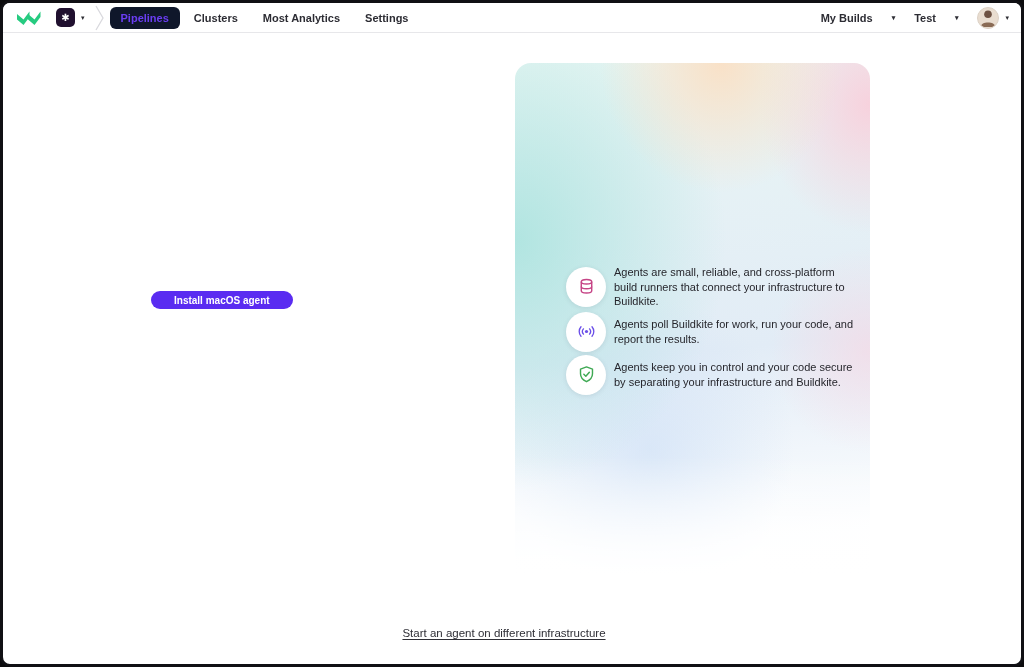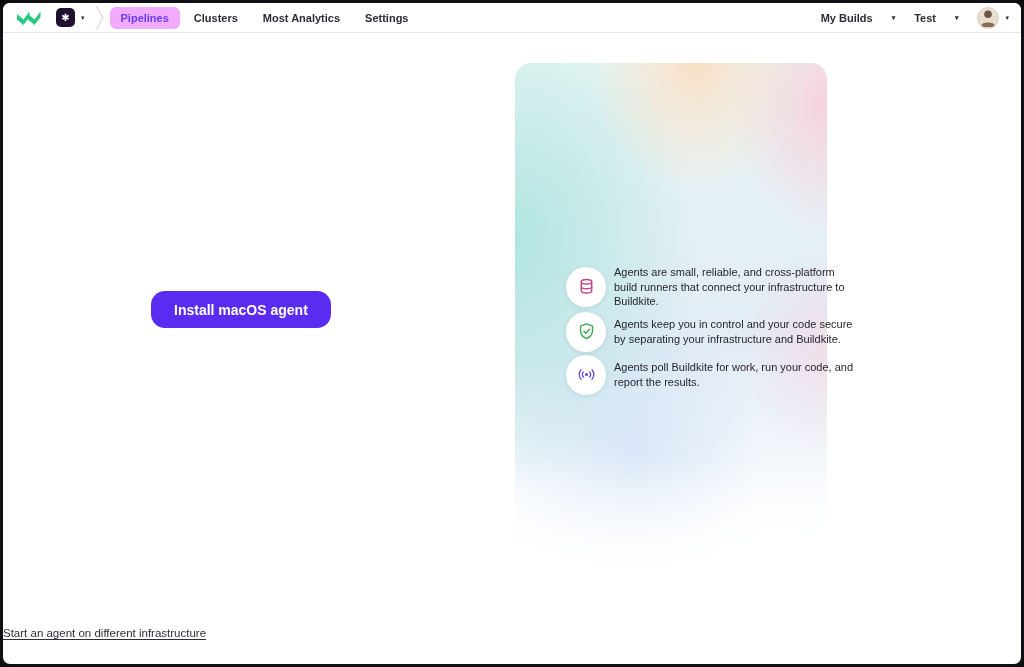--- a/index.html
+++ b/index.html
@@ -39,21 +39,21 @@
   }
   .caret { font-size: 7px; color: #2c2c33; }
   .crumb-sep { margin: 0 6px 0 10px; }
   .nav-links { display: flex; align-items: center; gap: 3px; }
   .nav-link {
     font-size: 11px; font-weight: 700; color: #2c2c33;
     text-decoration: none;
     padding: 5px 11px; border-radius: 6px;
     white-space: nowrap; cursor: pointer;
   }
-  .nav-link.active { color: #6a3df2; background: #f0abfc; }
+  .nav-link.active { color: #6a3df2; background: #0f172a; }
   .nav-right { margin-left: auto; display: flex; align-items: center; gap: 19px; }
   .nav-menu {
     display: flex; align-items: center; gap: 19px;
     font-size: 11px; font-weight: 700; color: #2c2c33;
     cursor: pointer; white-space: nowrap;
   }
   .avatar-wrap { display: flex; align-items: center; gap: 6px; cursor: pointer; }
   .avatar {
     width: 22px; height: 22px; border-radius: 50%;
     background: #e9ddd0; overflow: hidden;
@@ -68,31 +68,31 @@
     letter-spacing: -0.5px; line-height: 1.1;
   }
   .page-desc {
     margin-top: 13px;
     font-size: 11.5px; line-height: 15.5px; color: #55555e;
     width: 298px;
   }
   .cta-button {
     margin-top: 19px;
     display: inline-flex; align-items: center; justify-content: center;
-    height: 37px; padding: 0 23px;
+    height: 18px; padding: 0 23px;
     background: #5a2cf1; color: #fff;
     font-family: "Liberation Sans", sans-serif;
-    font-size: 14px; font-weight: 700;
+    font-size: 10px; font-weight: 700;
     border: none; border-radius: 14px; cursor: pointer;
   }
 
   
   .info-card {
     position: absolute; left: 512px; top: 60px;
-    width: 312px; height: 522px;
+    width: 355px; height: 522px;
     border-radius: 16px;
     background:
       radial-gradient(55% 40% at 58% 0%, rgba(250,224,197,0.95), rgba(250,224,197,0) 62%),
       radial-gradient(48% 38% at 100% 8%, rgba(248,208,220,0.95), rgba(248,208,220,0) 65%),
       radial-gradient(45% 32% at 100% 55%, rgba(247,215,227,0.65), rgba(247,215,227,0) 62%),
       radial-gradient(85% 68% at 0% 34%, rgba(168,227,221,0.85), rgba(168,227,221,0) 70%),
       radial-gradient(60% 42% at 38% 74%, rgba(203,222,246,0.6), rgba(203,222,246,0) 68%),
       linear-gradient(175deg, #e9f6f4 0%, #e2ecf6 55%, #fdfeff 90%, #ffffff 100%);
   }
   .info-card::after {
@@ -114,21 +114,21 @@
     display: flex; align-items: center; justify-content: center;
   }
   .feature-text {
     font-size: 11px; line-height: 14.5px; color: #26262c;
     width: 240px;
   }
 
   
   .footer-row {
     position: absolute; left: 0; right: 16px; top: 620px;
-    text-align: left;
+    text-align: center;
   }
   .footer-link {
     font-size: 11.5px; color: #2f2f36;
     text-decoration: underline; text-underline-offset: 2px;
     cursor: pointer;
   }
 </style>
 </head>
 <body>
 
@@ -190,47 +190,47 @@
         <span class="icon-circle">
           <svg width="19" height="19" viewBox="0 0 20 20">
             <g fill="none" stroke="#c64486" stroke-width="1.5" stroke-linejoin="round">
               <ellipse cx="10" cy="5" rx="5.5" ry="2.4"></ellipse>
               <path d="M4.5 5 v5 c0 1.3 2.5 2.4 5.5 2.4 s5.5 -1.1 5.5 -2.4 v-5"></path>
               <path d="M4.5 10 v4.5 c0 1.3 2.5 2.4 5.5 2.4 s5.5 -1.1 5.5 -2.4 v-4.5"></path>
             </g>
           </svg>
         </span>
         <p class="feature-text">Agents are small, reliable, and cross-platform build runners that connect your infrastructure to Buildkite.</p>
-      </div>
-
-      <div class="feature">
-        <span class="icon-circle">
-          <svg width="19" height="19" viewBox="0 0 20 20">
-            <path d="M10 2 L16.3 4.3 V9.3 C16.3 13.4 13.7 15.9 10 17.6 C6.3 15.9 3.7 13.4 3.7 9.3 V4.3 Z" fill="none" stroke="#3fa954" stroke-width="1.5" stroke-linejoin="round"></path>
-            <path d="M7.2 9.8 L9.3 11.9 L13 7.6" fill="none" stroke="#3fa954" stroke-width="1.5" stroke-linecap="round" stroke-linejoin="round"></path>
-          </svg>
-        </span>
-        <p class="feature-text">Agents keep you in control and your code secure by separating your infrastructure and Buildkite.</p>
       </div>
 
       <div class="feature">
         <span class="icon-circle">
           <svg width="19" height="19" viewBox="0 0 20 20">
             <circle cx="10" cy="10" r="1.7" fill="#6a4ee8"></circle>
             <g fill="none" stroke="#6a4ee8" stroke-width="1.4" stroke-linecap="round">
               <path d="M6.8 7.2 a4.3 4.3 0 0 0 0 5.6"></path>
               <path d="M13.2 7.2 a4.3 4.3 0 0 1 0 5.6"></path>
               <path d="M4.2 5 a7.6 7.6 0 0 0 0 10"></path>
               <path d="M15.8 5 a7.6 7.6 0 0 1 0 10"></path>
             </g>
           </svg>
         </span>
         <p class="feature-text">Agents poll Buildkite for work, run your code, and report the results.</p>
       </div>
 
+      <div class="feature">
+        <span class="icon-circle">
+          <svg width="19" height="19" viewBox="0 0 20 20">
+            <path d="M10 2 L16.3 4.3 V9.3 C16.3 13.4 13.7 15.9 10 17.6 C6.3 15.9 3.7 13.4 3.7 9.3 V4.3 Z" fill="none" stroke="#3fa954" stroke-width="1.5" stroke-linejoin="round"></path>
+            <path d="M7.2 9.8 L9.3 11.9 L13 7.6" fill="none" stroke="#3fa954" stroke-width="1.5" stroke-linecap="round" stroke-linejoin="round"></path>
+          </svg>
+        </span>
+        <p class="feature-text">Agents keep you in control and your code secure by separating your infrastructure and Buildkite.</p>
+      </div>
+
     </div>
   </section>
 
   <div class="footer-row">
     <a class="footer-link">Start an agent on different infrastructure</a>
   </div>
 
 </div>
 
 </body></html>

